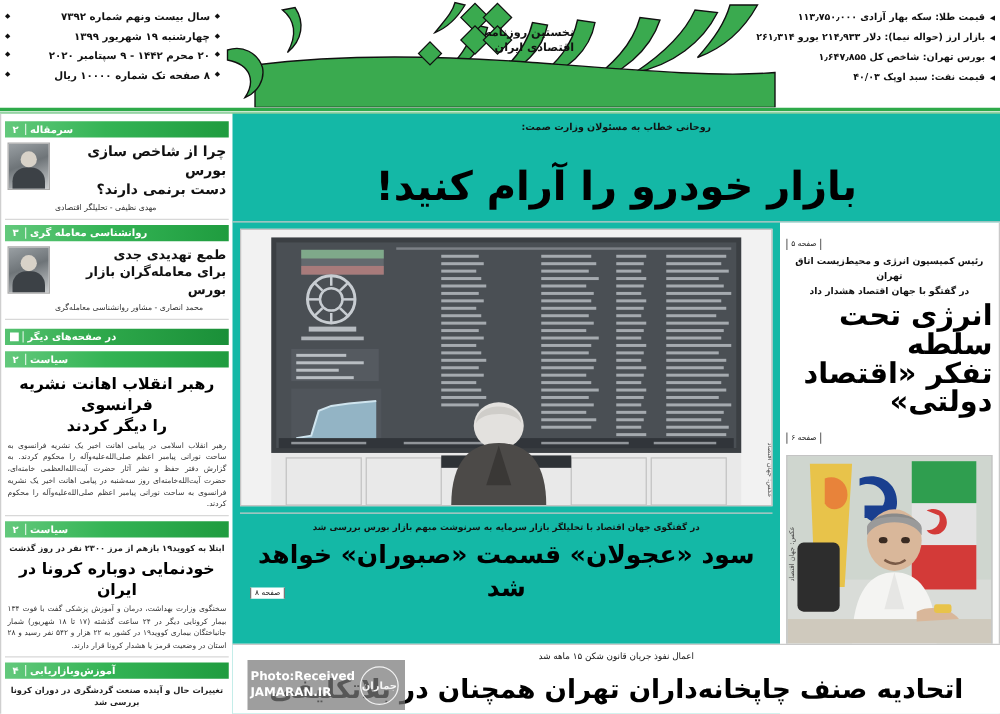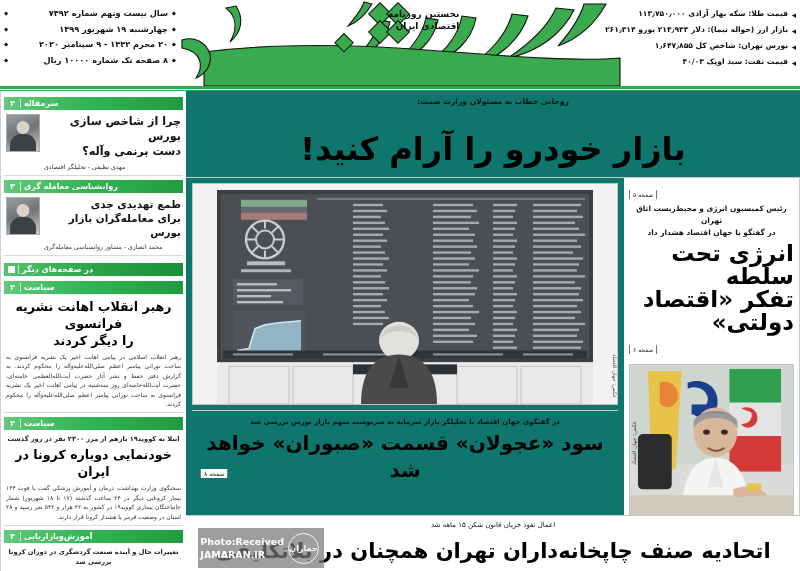--- a/index.html
+++ b/index.html
@@ -81,21 +81,21 @@
   }
 
   .logo-wrap {
     position: absolute;
     top: 0px; left: 176px;
     width: 448px; height: 86px;
   }
   .logo-svg { display: block; width: 448px; height: 86px; }
   .tagline {
     position: absolute;
-    top: 8px; left: 212px;
+    top: 21px; left: 212px;
     font-size: 9px;
     font-weight: bold;
     color: #111;
     line-height: 12px;
     text-align: right;
     direction: rtl;
     z-index: 5;
   }
 
   .mast-rule {
@@ -237,21 +237,21 @@
     text-align: justify;
     direction: rtl;
   }
 
   
   .main-col {
     flex: 1;
     position: relative;
     display: flex;
     flex-direction: column;
-    background: #0f766e;
+    background: #14b8a6;
   }
 
   .lead-block {
     padding: 5px 6px 2px 6px;
     border-bottom: 1px solid #c9c9c9;
   }
   .lead-kicker {
     font-size: 7.6px;
     font-weight: bold;
     color: #111;
@@ -750,21 +750,21 @@
         <div class="sec-num">۲</div>
         <div class="sec-sep"></div>
         <div class="sec-label">سرمقاله</div>
       </div>
       <div class="art">
         <div class="art-flex">
           <div class="mugshot"></div>
           <div class="art-txt">
             <div class="art-title">
               <div>چرا از شاخص سازی بورس</div>
-              <div>دست برنمی وآله؟</div>
+              <div>دست برنمی دارند؟</div>
             </div>
             <div class="art-author">مهدی نظیفی - تحلیلگر اقتصادی</div>
           </div>
         </div>
       </div>
 
       <div class="sec-bar">
         <div class="sec-num">۳</div>
         <div class="sec-sep"></div>
         <div class="sec-label">روانشناسی معامله گری</div>

